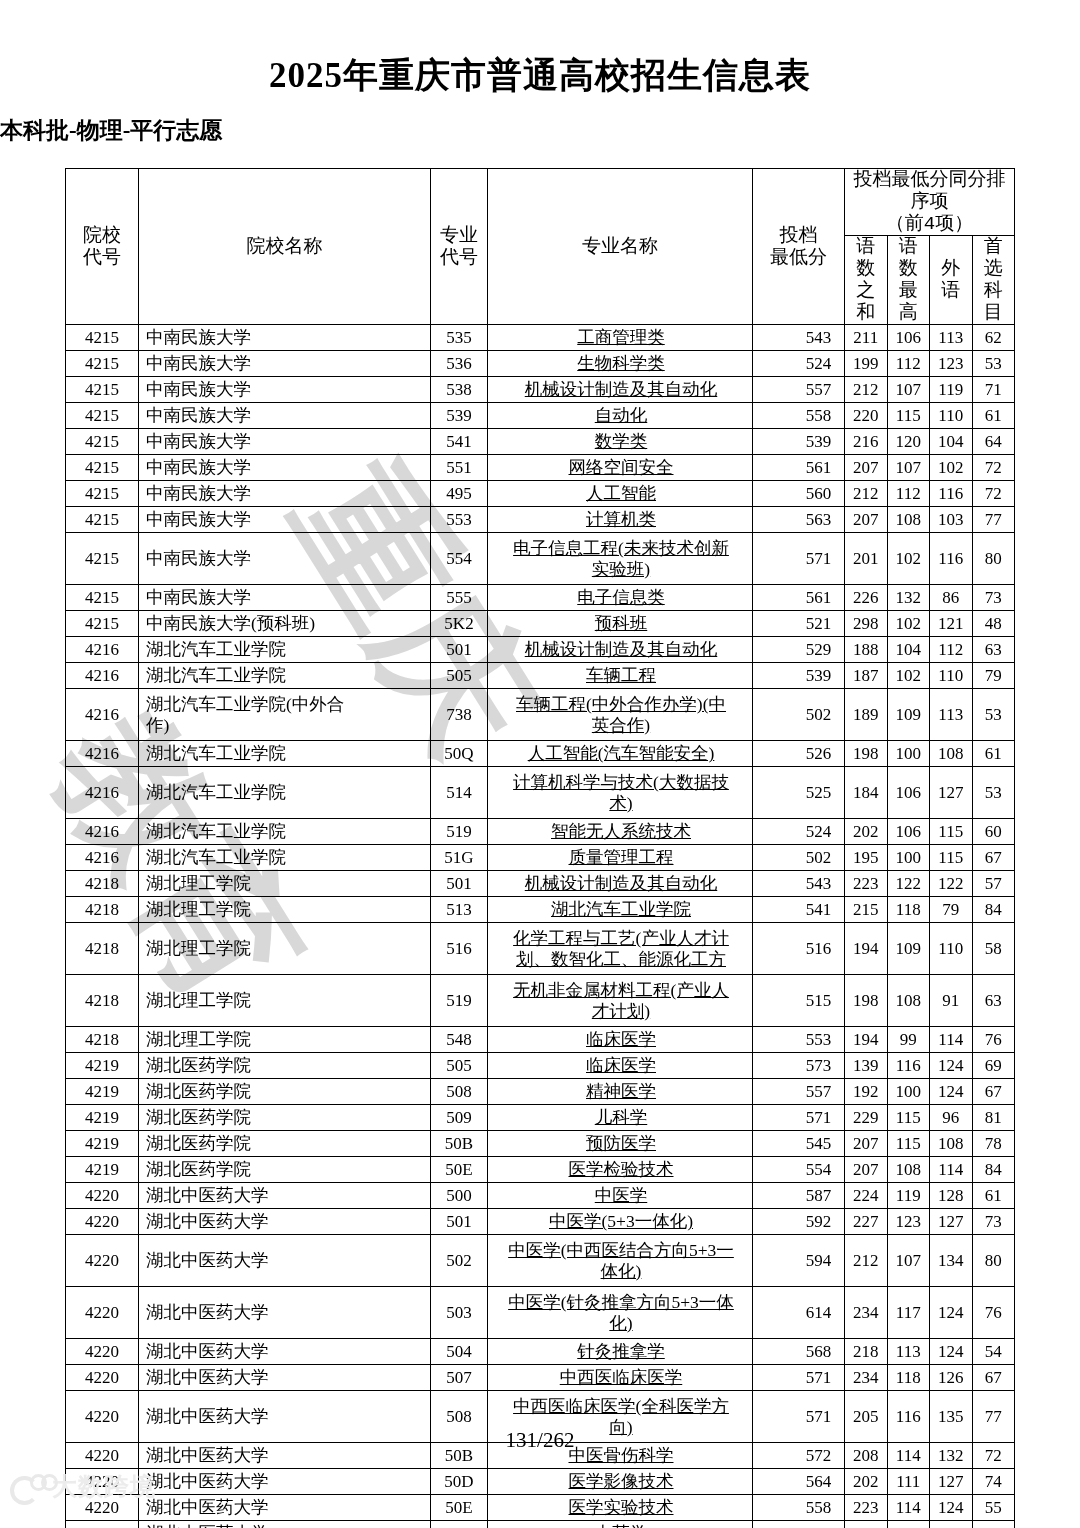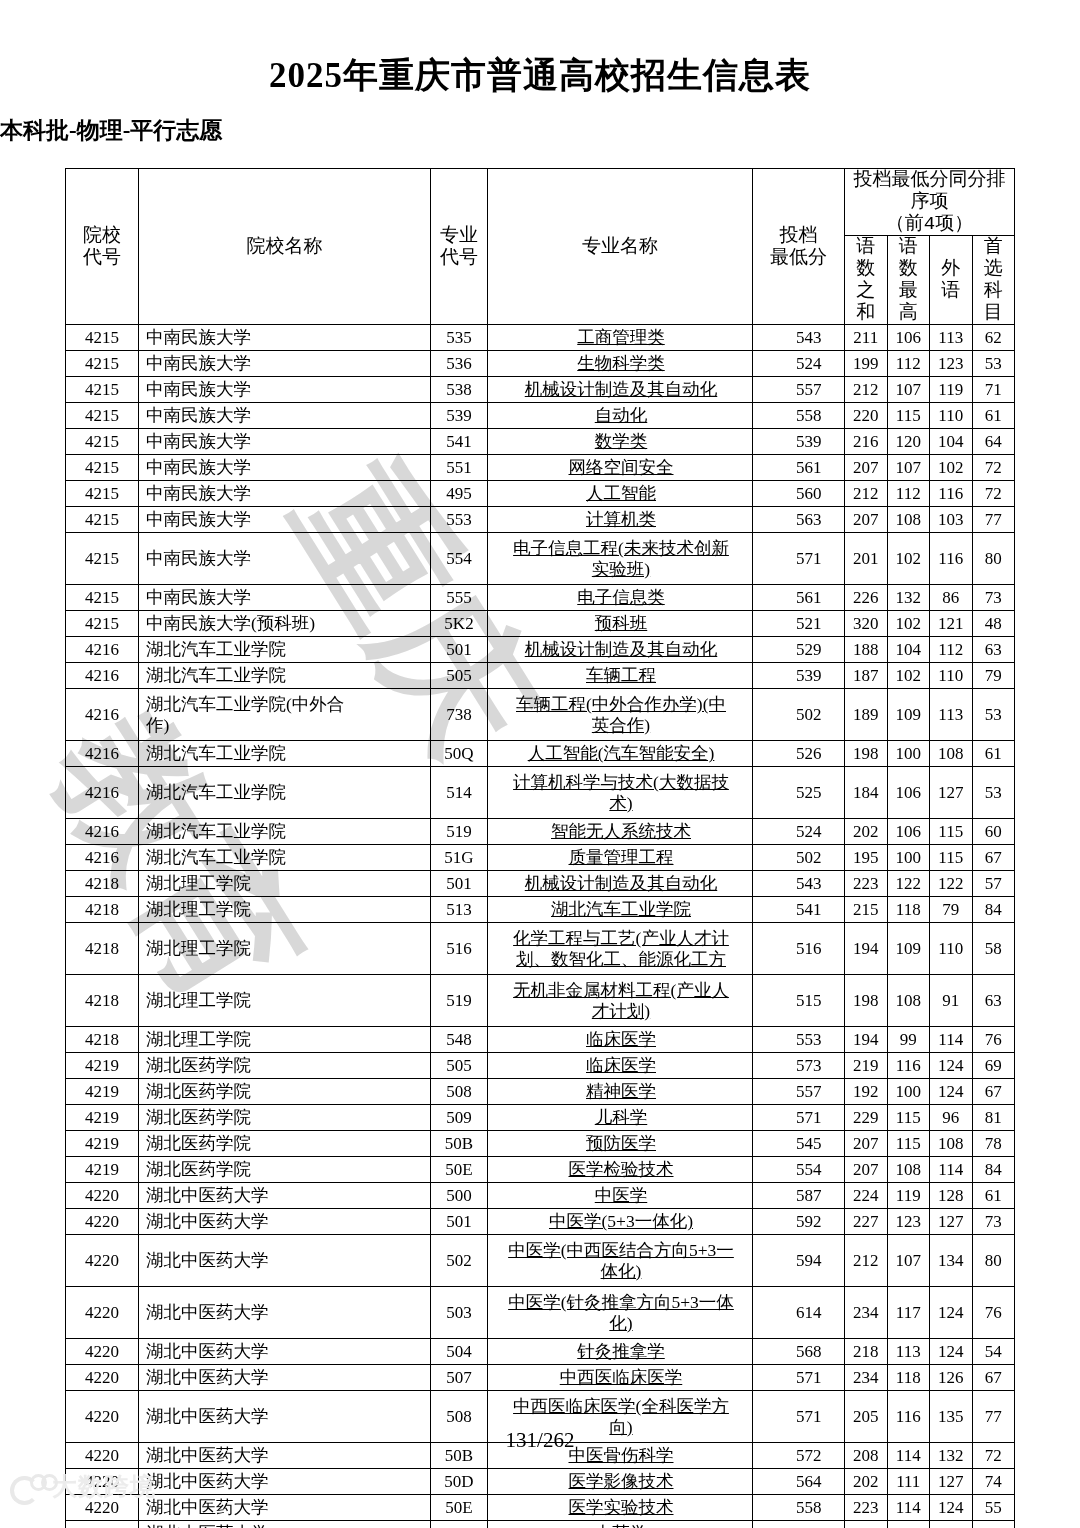--- a/index.html
+++ b/index.html
@@ -74,21 +74,21 @@
     font-weight:400;
     text-align:center;
     font-size:19px;
     line-height:1.16;
     font-family:Liberation Mono, monospace;
   }
   td.c-code{width:66px;text-align:center;font-size:17px;}
   td.c-name{width:285px;text-align:left;padding-left:7px;}
   td.c-mcode{width:50px;text-align:center;font-size:17px;}
   td.c-mname{width:258px;text-align:center;padding-left:5px;text-decoration:underline;}
-  td.c-score{width:85px;font-size:17px;padding-left:43px;}
+  td.c-score{width:85px;text-align:center;font-size:17px;padding-left:43px;}
   td.c-n{width:50px;text-align:center;font-size:17px;}
   td.c-n.wide{width:56px;margin-left:36px;}
 
   tbody tr{height:26px;}
   tbody tr.h2{height:52px;}
 
   .two-line,.three-line{display:block;}
 
   .pageno{
     position:absolute;
@@ -295,21 +295,21 @@
             <td class="c-n">132</td>
             <td class="c-n">86</td>
             <td class="c-n wide">73</td>
           </tr>
           <tr>
             <td class="c-code">4215</td>
             <td class="c-name">中南民族大学(预科班)</td>
             <td class="c-mcode">5K2</td>
             <td class="c-mname">预科班</td>
             <td class="c-score">521</td>
-            <td class="c-n">320</td>
+            <td class="c-n">298</td>
             <td class="c-n">102</td>
             <td class="c-n">121</td>
             <td class="c-n wide">48</td>
           </tr>
           <tr>
             <td class="c-code">4216</td>
             <td class="c-name">湖北汽车工业学院</td>
             <td class="c-mcode">501</td>
             <td class="c-mname">机械设计制造及其自动化</td>
             <td class="c-score">529</td>
@@ -453,21 +453,21 @@
             <td class="c-n">99</td>
             <td class="c-n">114</td>
             <td class="c-n wide">76</td>
           </tr>
           <tr>
             <td class="c-code">4219</td>
             <td class="c-name">湖北医药学院</td>
             <td class="c-mcode">505</td>
             <td class="c-mname">临床医学</td>
             <td class="c-score">573</td>
-            <td class="c-n">219</td>
+            <td class="c-n">139</td>
             <td class="c-n">116</td>
             <td class="c-n">124</td>
             <td class="c-n wide">69</td>
           </tr>
           <tr>
             <td class="c-code">4219</td>
             <td class="c-name">湖北医药学院</td>
             <td class="c-mcode">508</td>
             <td class="c-mname">精神医学</td>
             <td class="c-score">557</td>

